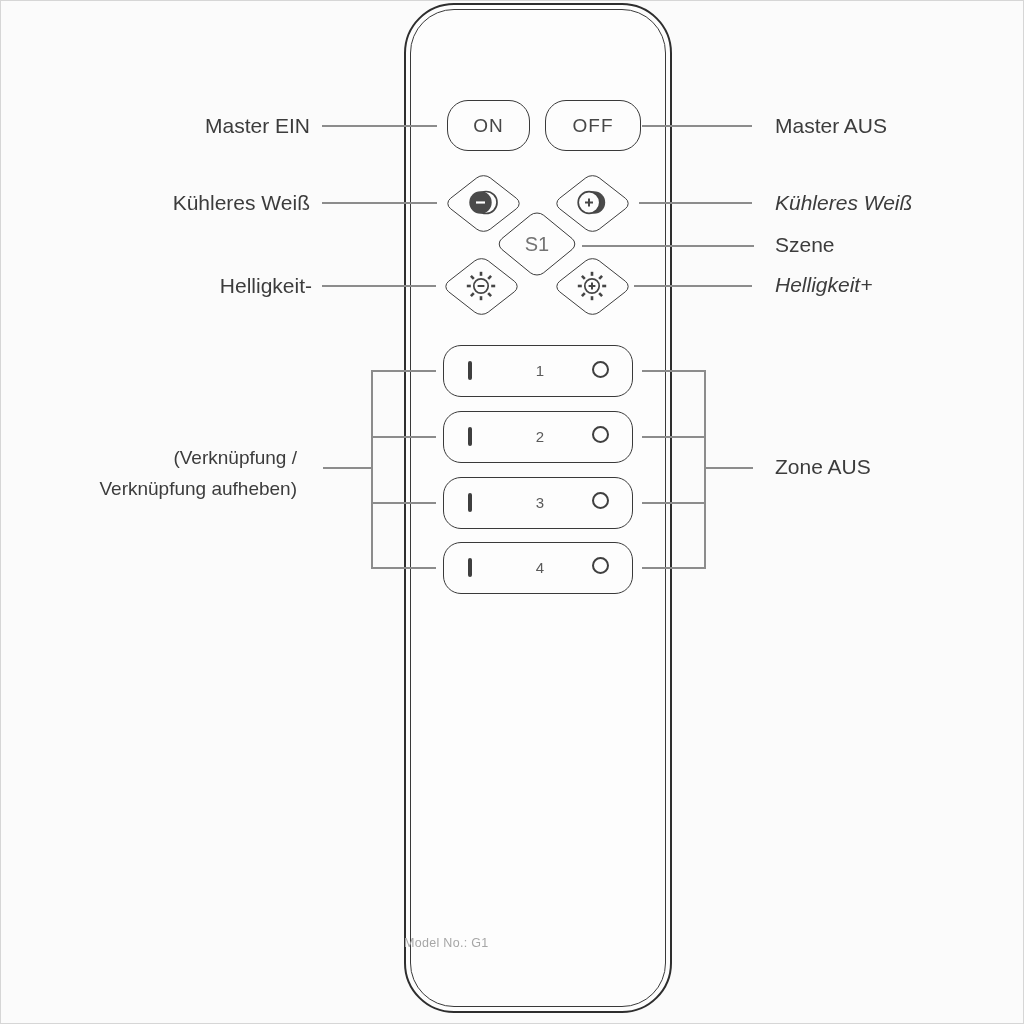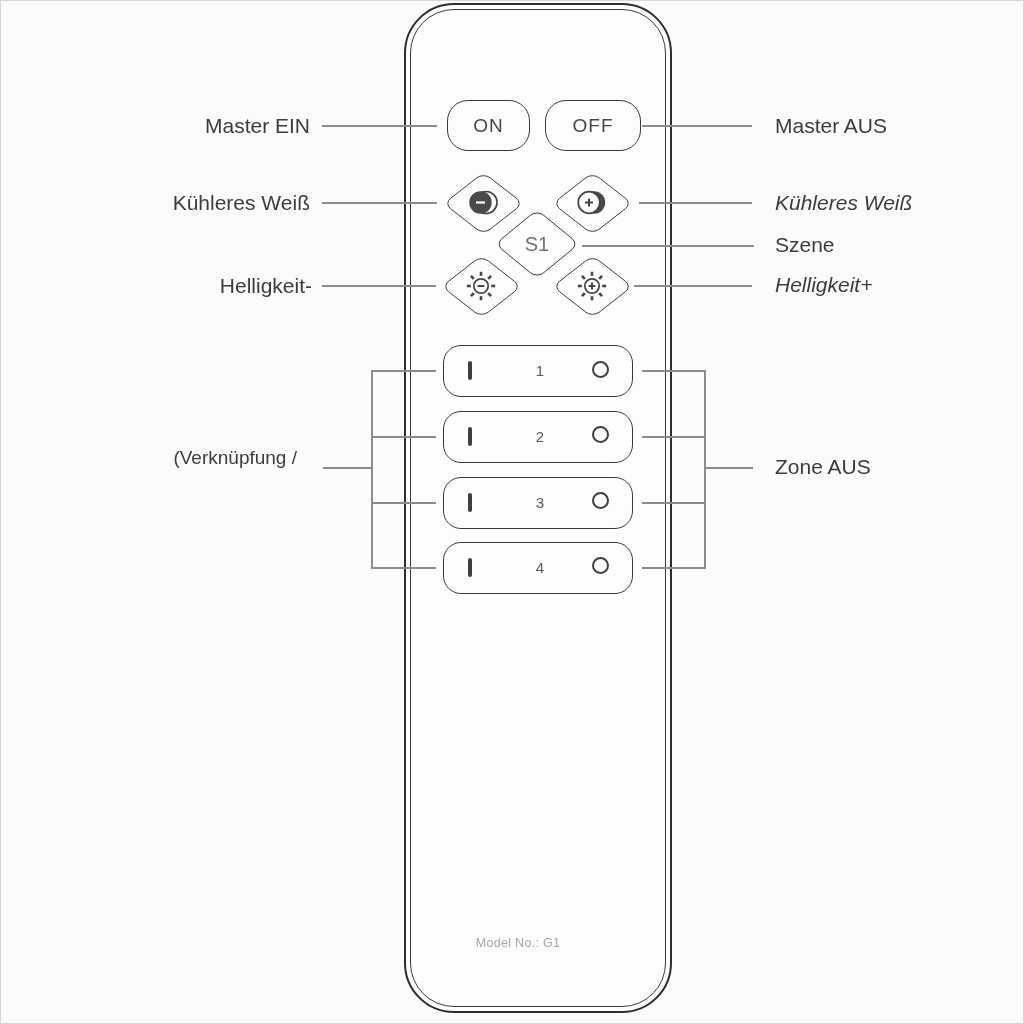--- a/index.html
+++ b/index.html
@@ -64,21 +64,21 @@
     position:absolute;left:148px;top:14.5px;width:17px;height:17px;box-sizing:border-box;
     border:2.5px solid #3f3f3f;border-radius:50%;
   }
   
   .brand{
     position:absolute;left:404px;top:895px;width:268px;text-align:center;
     font-size:27px;font-weight:700;color:#3b3b3b;letter-spacing:0.5px;
   }
   .brand sup{font-size:11px;font-weight:400;vertical-align:14px;}
   .model{
-    position:absolute;left:404px;top:936px;width:228px;text-align:center;
+    position:absolute;left:404px;top:936px;width:228px;
     font-size:12.5px;color:#a6a6a6;letter-spacing:0.3px;
   }
 </style>
 </head>
 <body>
 
 <div class="canvas">
 
   <div class="remote-outer"></div>
   <div class="remote-inner"></div>
@@ -104,20 +104,21 @@
   <div class="cline" style="left:642px;top:436px;width:62px;"></div>
   <div class="cline" style="left:642px;top:502px;width:62px;"></div>
   <div class="cline" style="left:642px;top:567px;width:62px;"></div>
   <div class="cline" style="left:704px;top:467px;width:49px;"></div>
 
   <div class="lbl right-align" style="right:714px;top:114px;margin-left:8px;">Master EIN</div>
   <div class="lbl right-align" style="right:714px;top:191px;">Kühleres Weiß</div>
   <div class="lbl right-align" style="right:712px;top:274px;">Helligkeit-</div>
   <div class="zone-on-label" style="right:727px;top:442px;">
     <div class="l2">(Verknüpfung /</div>
+    <div class="l3">Verknüpfung aufheben)</div>
   </div>
 
   <div class="lbl" style="left:775px;top:114px;">Master AUS</div>
   <div class="lbl" style="left:775px;top:191px;font-style:italic;">Kühleres Weiß</div>
   <div class="lbl" style="left:775px;top:233px;">Szene</div>
   <div class="lbl" style="left:775px;top:273px;font-style:italic;">Helligkeit+</div>
   <div class="lbl" style="left:775px;top:455px;">Zone AUS</div>
 
   <div class="pwr-btn" style="left:447px;top:100px;width:83px;height:51px;">ON</div>
   <div class="pwr-btn" style="left:545px;top:100px;width:96px;height:51px;">OFF</div>

